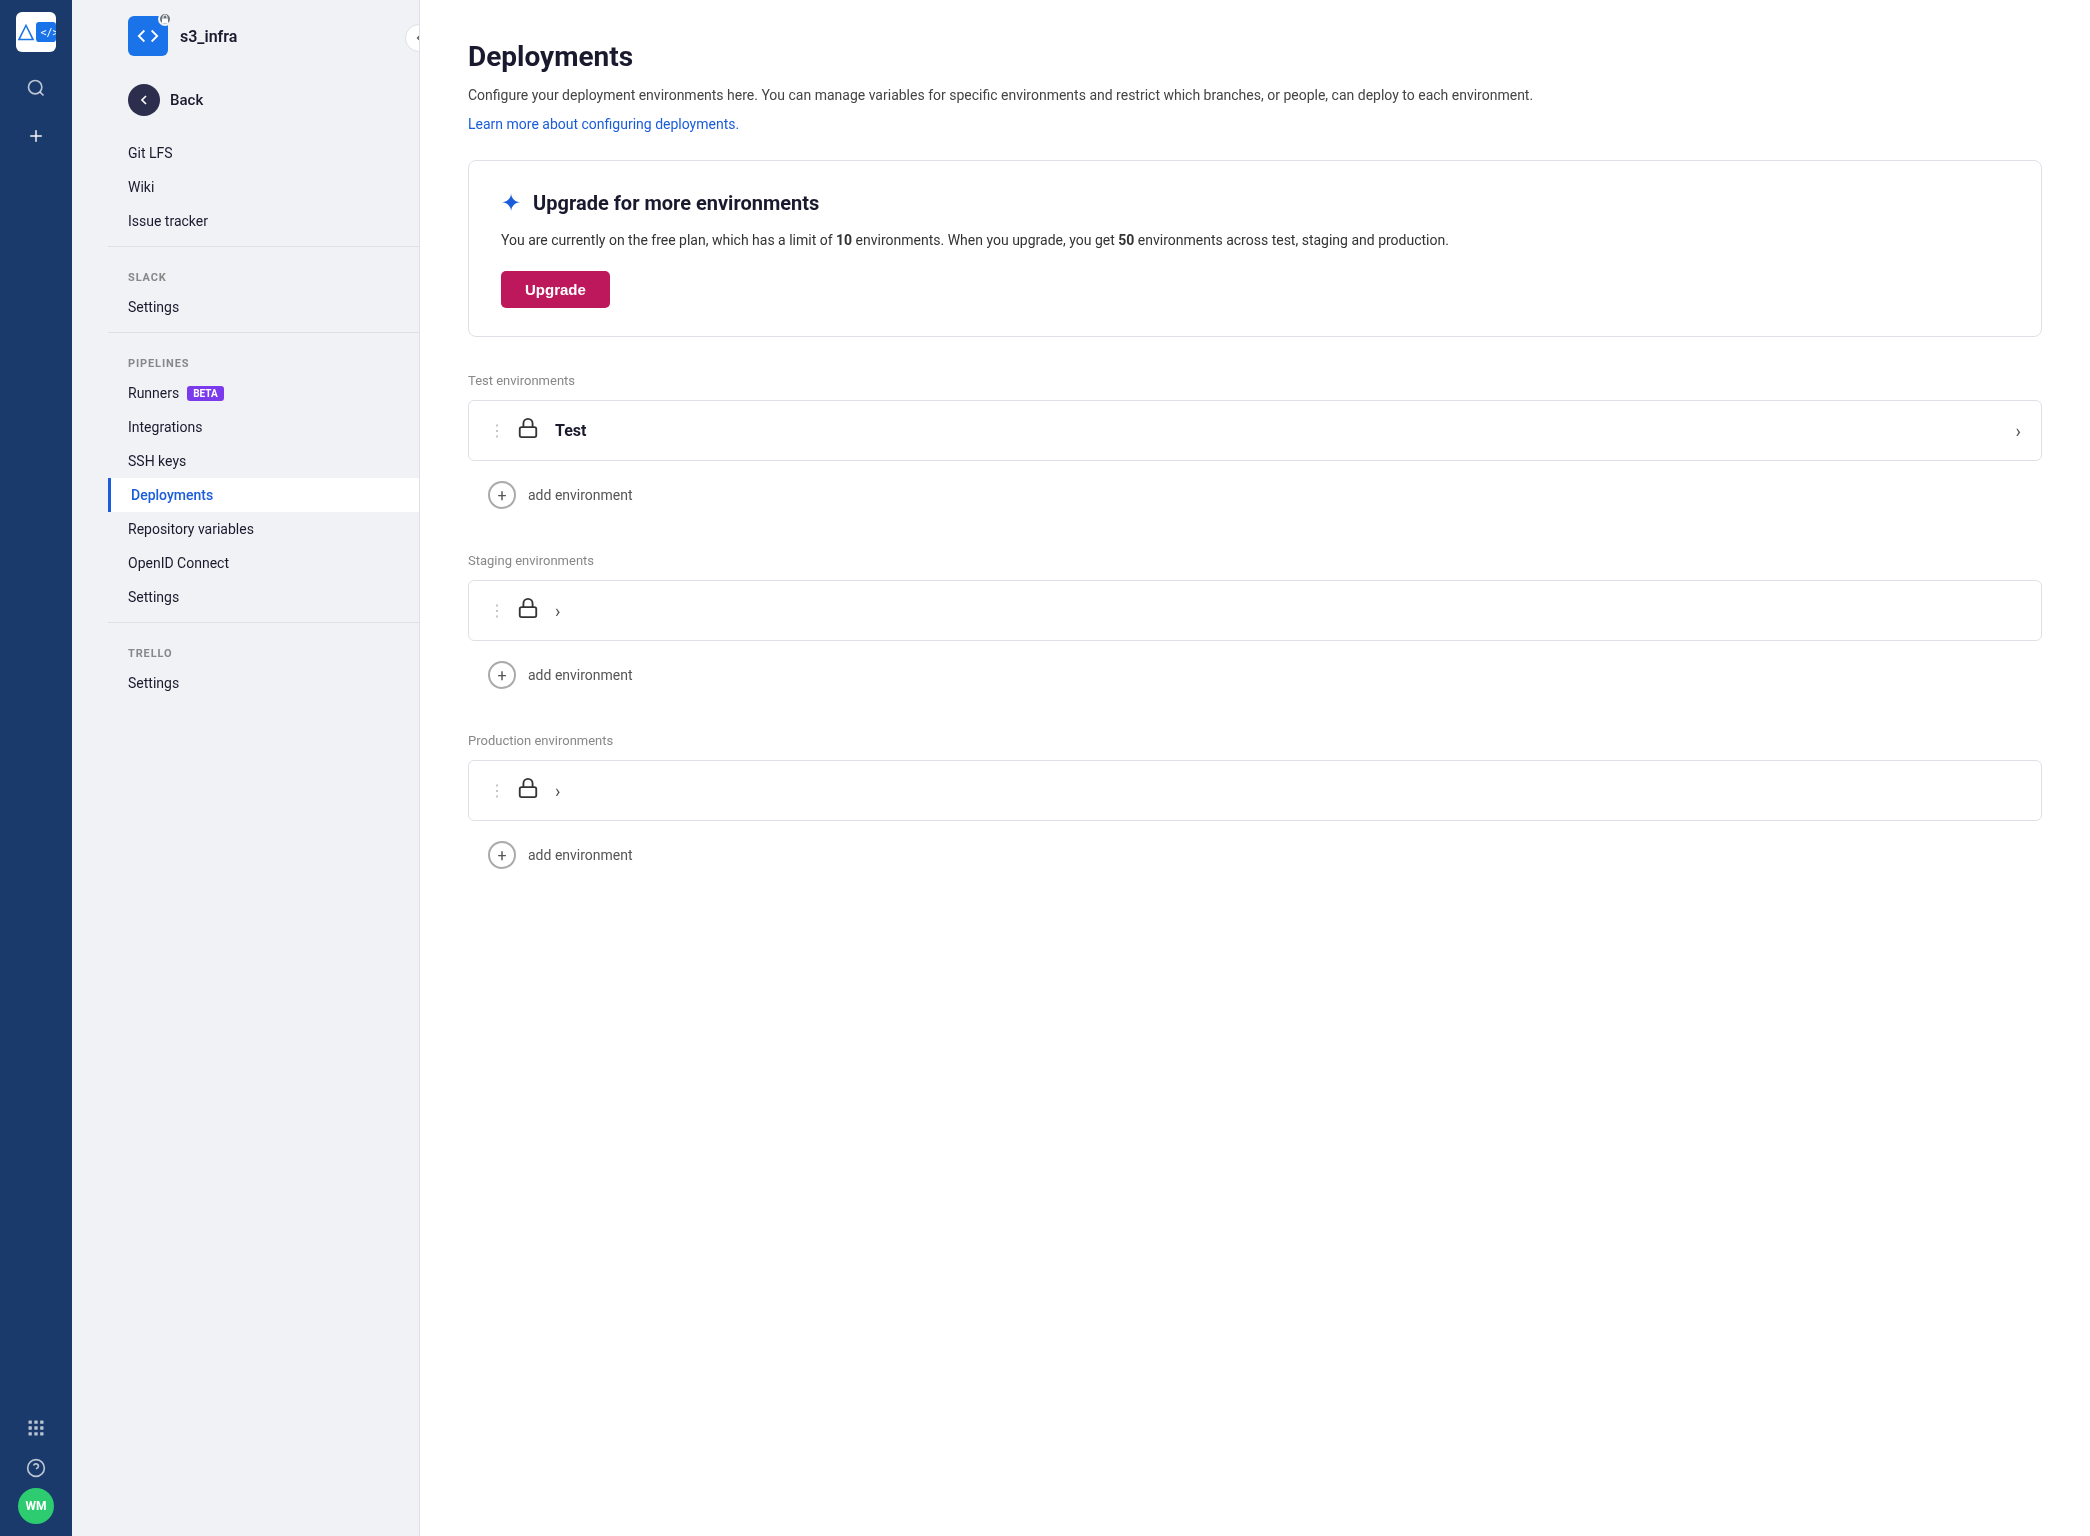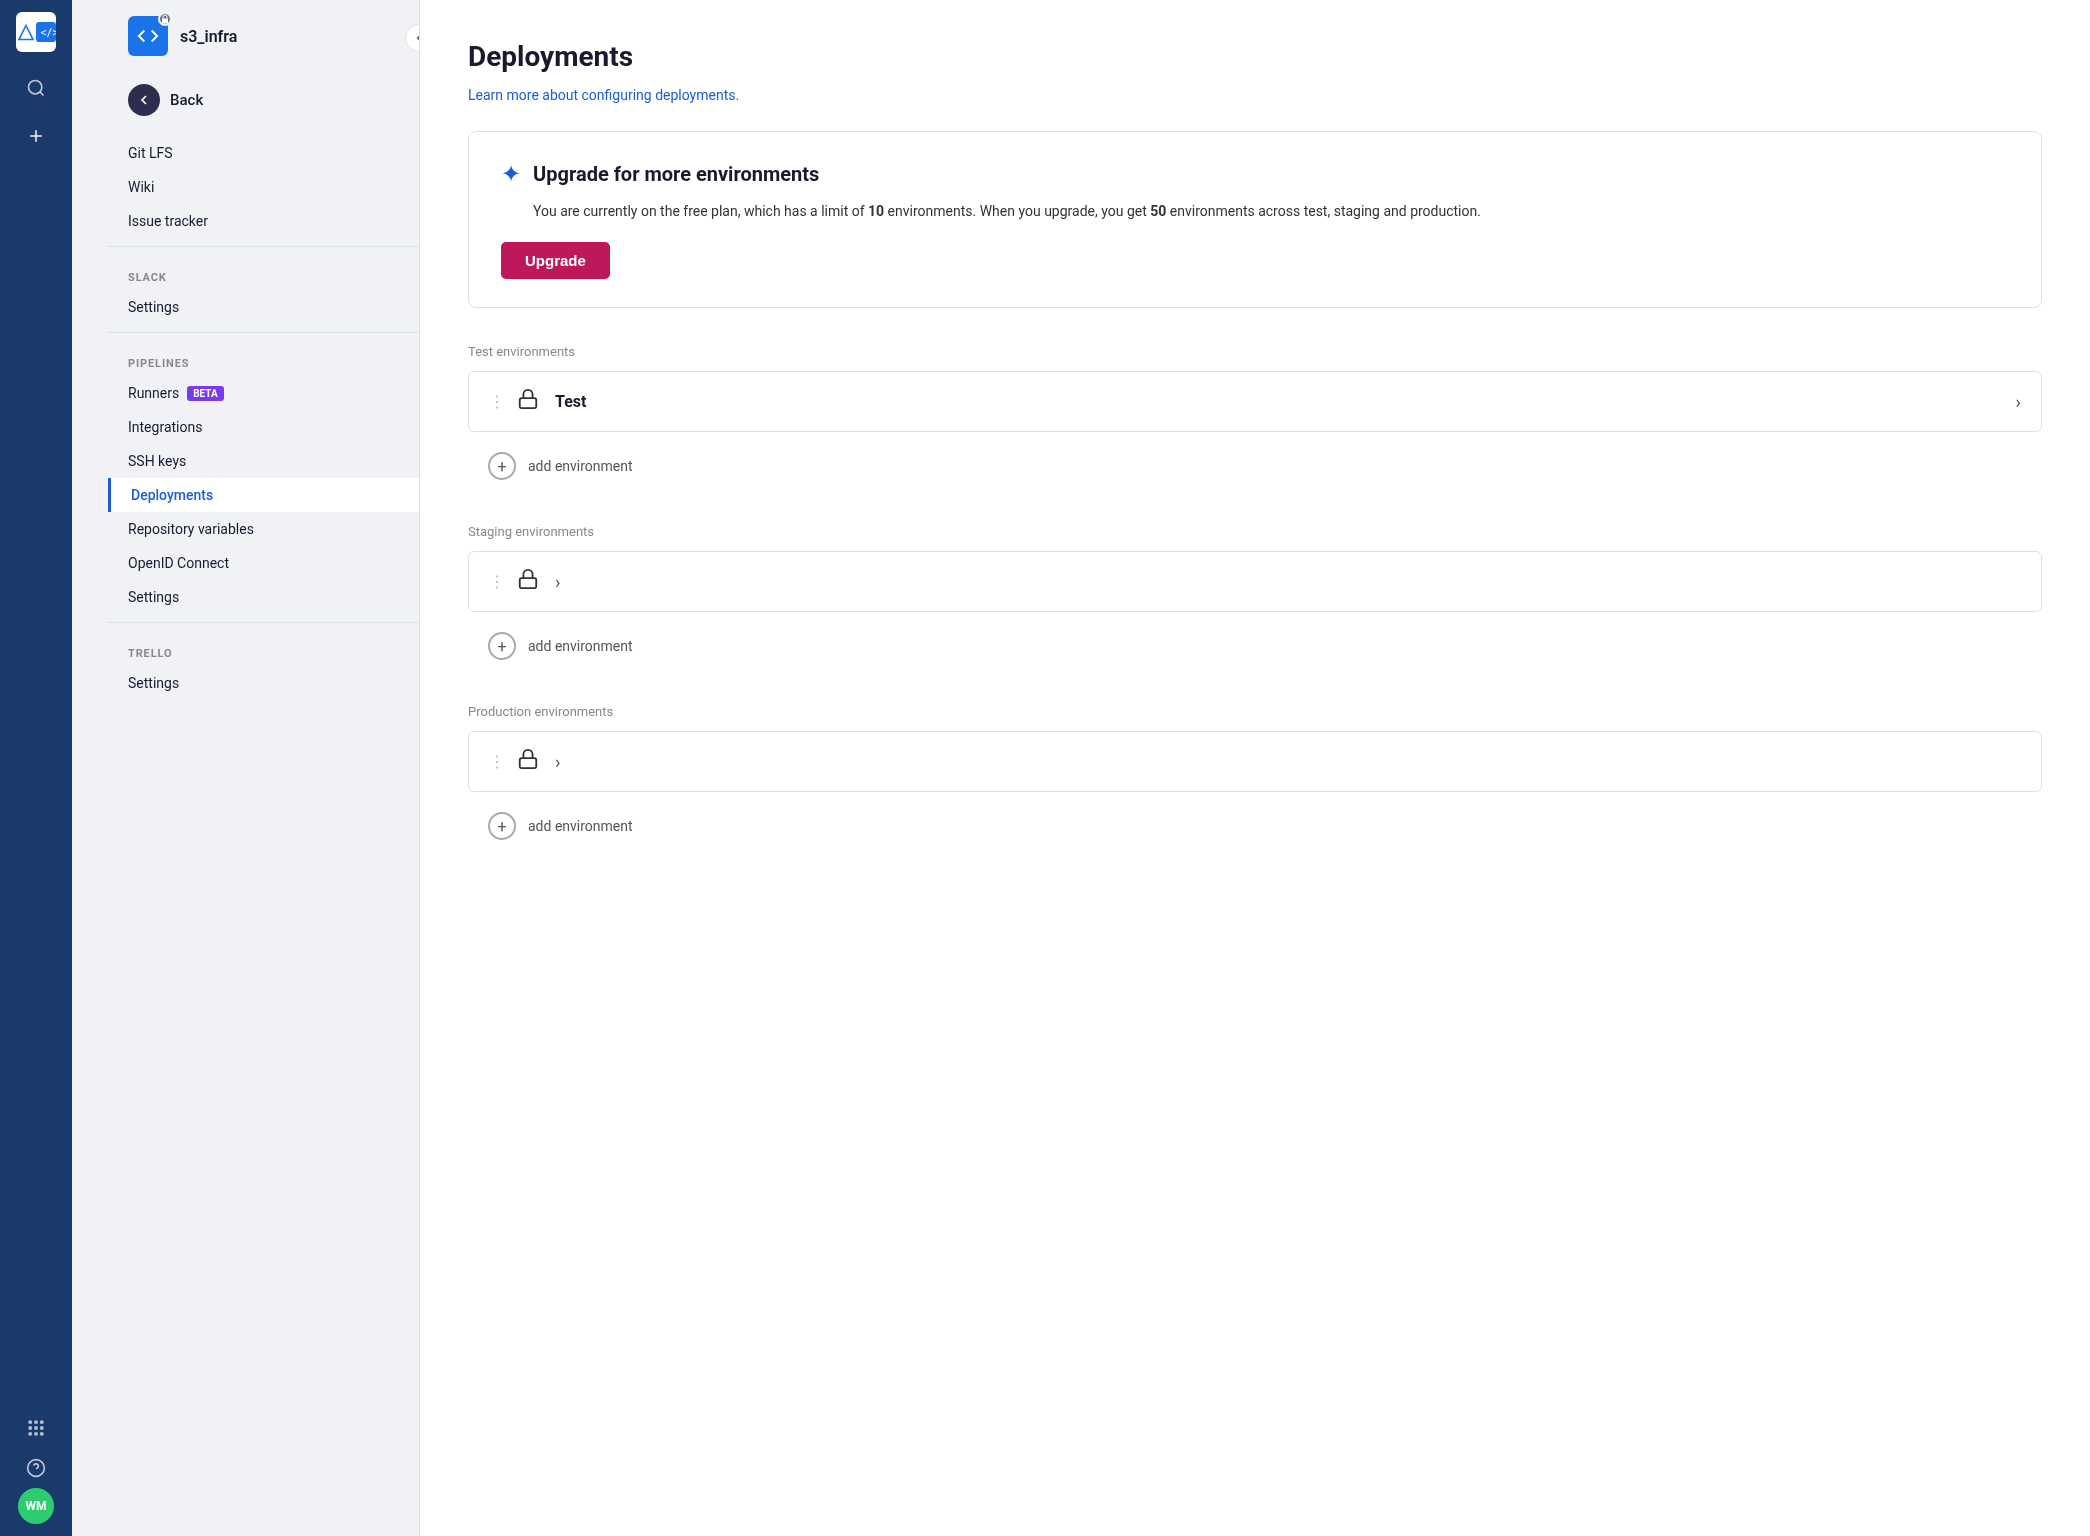--- a/index.html
+++ b/index.html
@@ -210,21 +210,20 @@
     }
     .spark-icon {
       color: #1a5cdb;
       font-size: 24px;
     }
     .upgrade-desc {
       font-size: 14px;
       color: #333;
       line-height: 1.6;
       margin-bottom: 20px;
-      margin-left: 32px;
     }
     .upgrade-btn {
       background: #be185d;
       color: white;
       border: none;
       padding: 10px 24px;
       border-radius: 5px;
       font-size: 15px;
       font-weight: 600;
       cursor: pointer;
@@ -398,20 +397,21 @@
 
     <div class="sidebar-divider"></div>
 
     <div class="sidebar-section-label">TRELLO</div>
     <div class="sidebar-item">Settings</div>
   </div>
 </div>
 
 <div class="main">
   <h1 class="page-title">Deployments</h1>
+  <p class="page-desc">Configure your deployment environments here. You can manage variables for specific environments and restrict which branches, or people, can deploy to each environment.</p>
   <a class="page-link" href="#">Learn more about configuring deployments.</a>
 
   
   <div class="upgrade-card">
     <div class="upgrade-card-header">
       <span class="spark-icon">✦</span>
       <span class="upgrade-title">Upgrade for more environments</span>
     </div>
     <p class="upgrade-desc">
       You are currently on the free plan, which has a limit of <strong>10</strong> environments. When you upgrade, you get <strong>50</strong> environments across test, staging and production.

